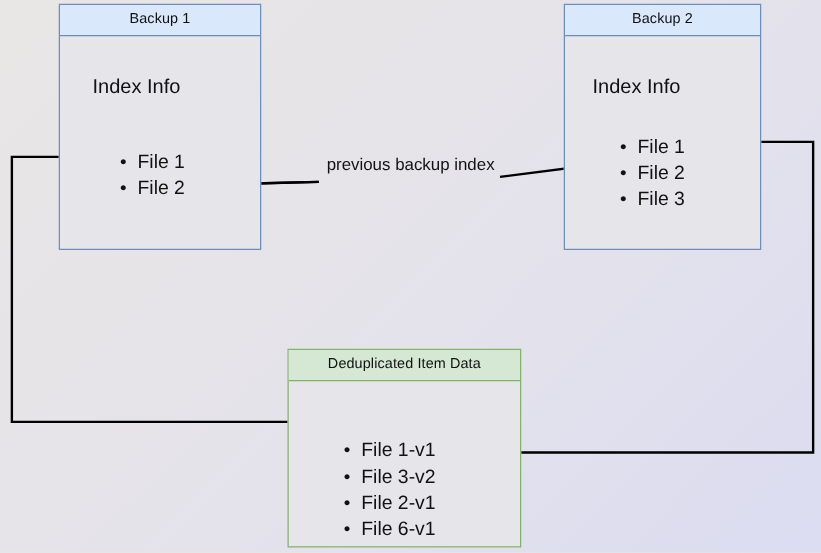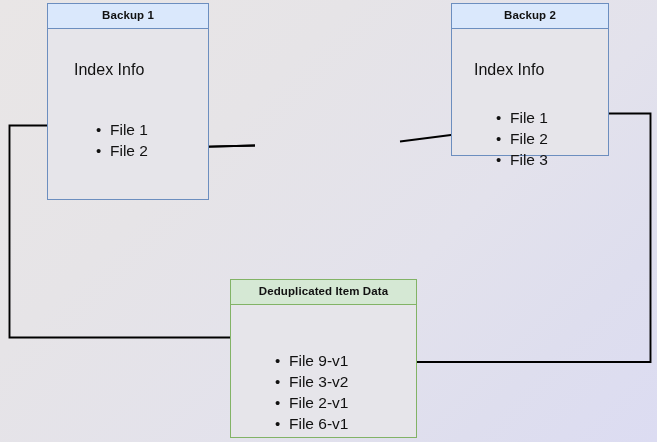--- a/index.html
+++ b/index.html
@@ -36,21 +36,21 @@
   }
   .box.green {
     border-color: #82b366;
   }
   .box-header {
     box-sizing: border-box;
     height: 25px;
     line-height: 23px;
     text-align: center;
     font-size: 11.5px;
-    font-weight: bold;
+    font-weight: normal;
     color: #111111;
     background: #dae8fc;
     border-bottom: 1.6px solid #6c8ebf;
     letter-spacing: .1px;
   }
   .box.green .box-header {
     background: #d5e8d4;
     border-bottom-color: #82b366;
   }
   .box-body {
@@ -122,40 +122,41 @@
     <div class="box-header">Backup 1</div>
     <div class="box-body">
       <div class="index-title" style="left:26px; top:32px;">Index Info</div>
       <ul class="bullets" style="left:48px; top:90px;">
         <li>File 1</li>
         <li>File 2</li>
       </ul>
     </div>
   </div>
 
-  <div class="box" style="left:451px; top:3px; width:158px; height:153px;">
+  <div class="box" style="left:451px; top:3px; width:158px; height:197px;">
     <div class="box-header">Backup 2</div>
     <div class="box-body">
       <div class="index-title" style="left:22px; top:32px;">Index Info</div>
       <ul class="bullets" style="left:44px; top:78px;">
         <li>File 1</li>
         <li>File 2</li>
         <li>File 3</li>
       </ul>
     </div>
   </div>
 
   <div class="box green" style="left:230px; top:279px; width:187px; height:159px;">
     <div class="box-header">Deduplicated Item Data</div>
     <div class="box-body">
       <ul class="bullets" style="left:44px; top:45px;">
-        <li>File 9-v1</li>
+        <li>File 1-v1</li>
         <li>File 3-v2</li>
         <li>File 2-v1</li>
         <li>File 6-v1</li>
       </ul>
     </div>
   </div>
 
   <div class="edge-label" style="left:246px; top:123px; width:165px;">
+    <div>previous backup index</div>
   </div>
 
 </div>
 
 </body></html>

